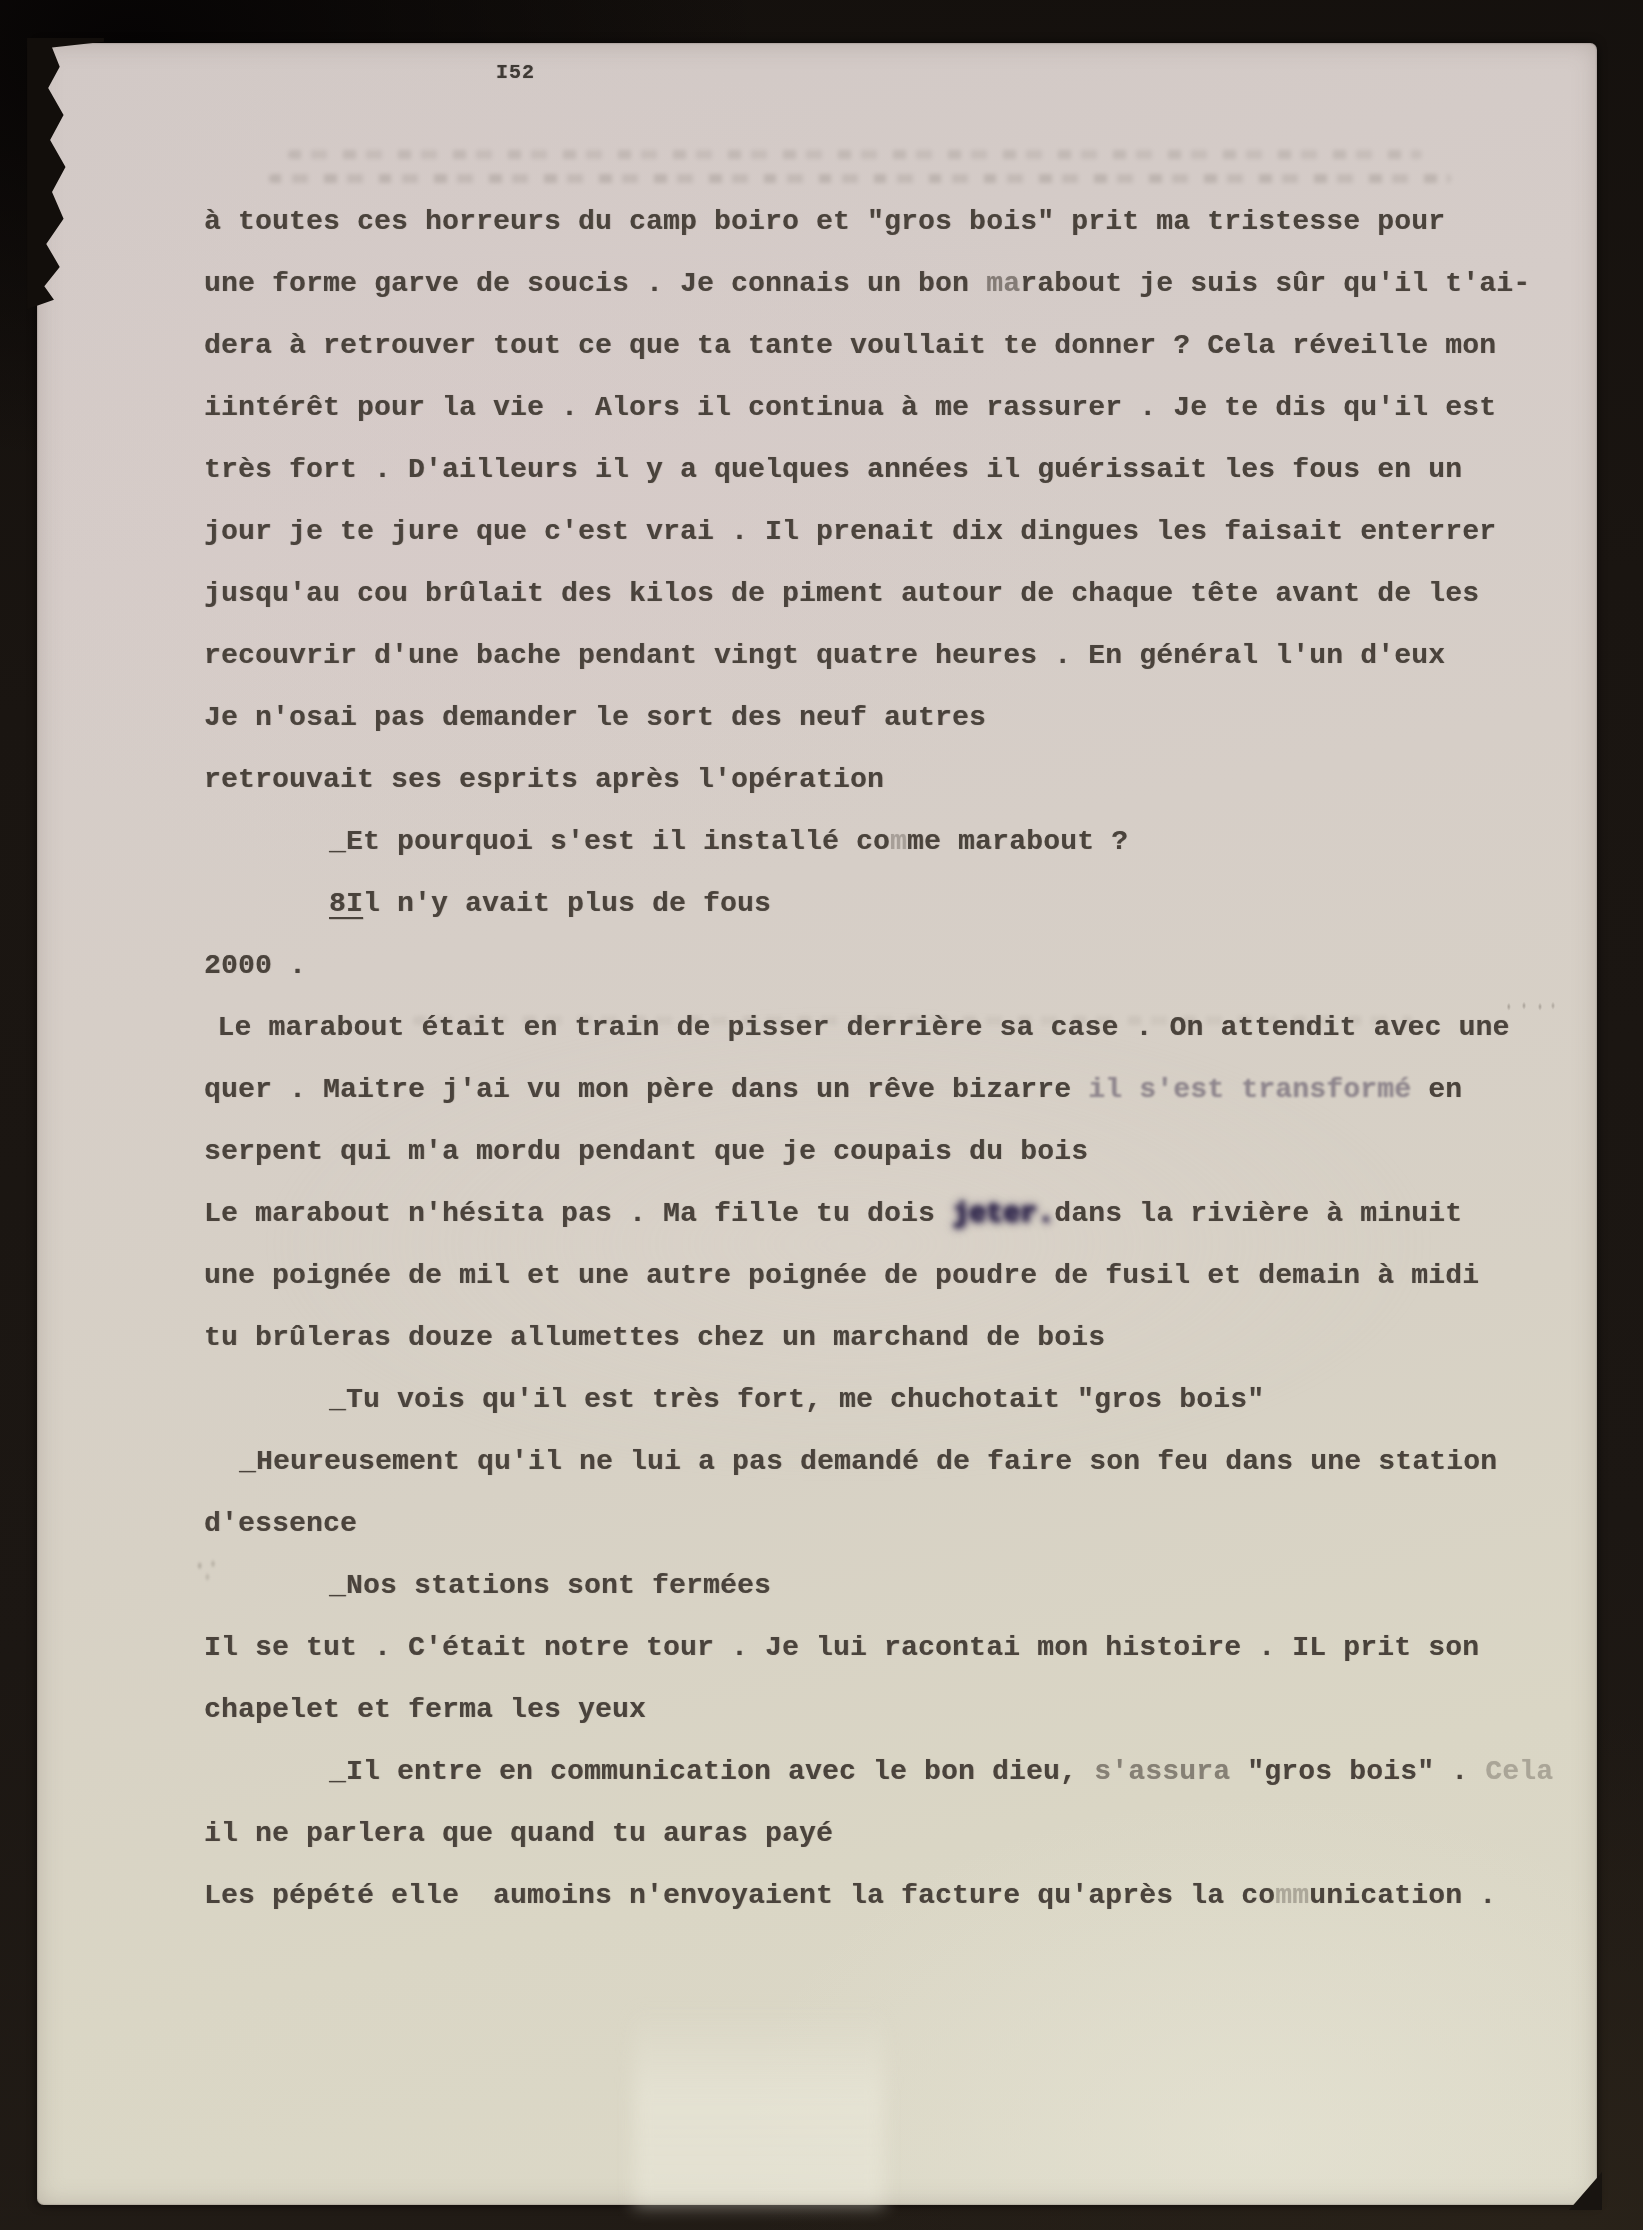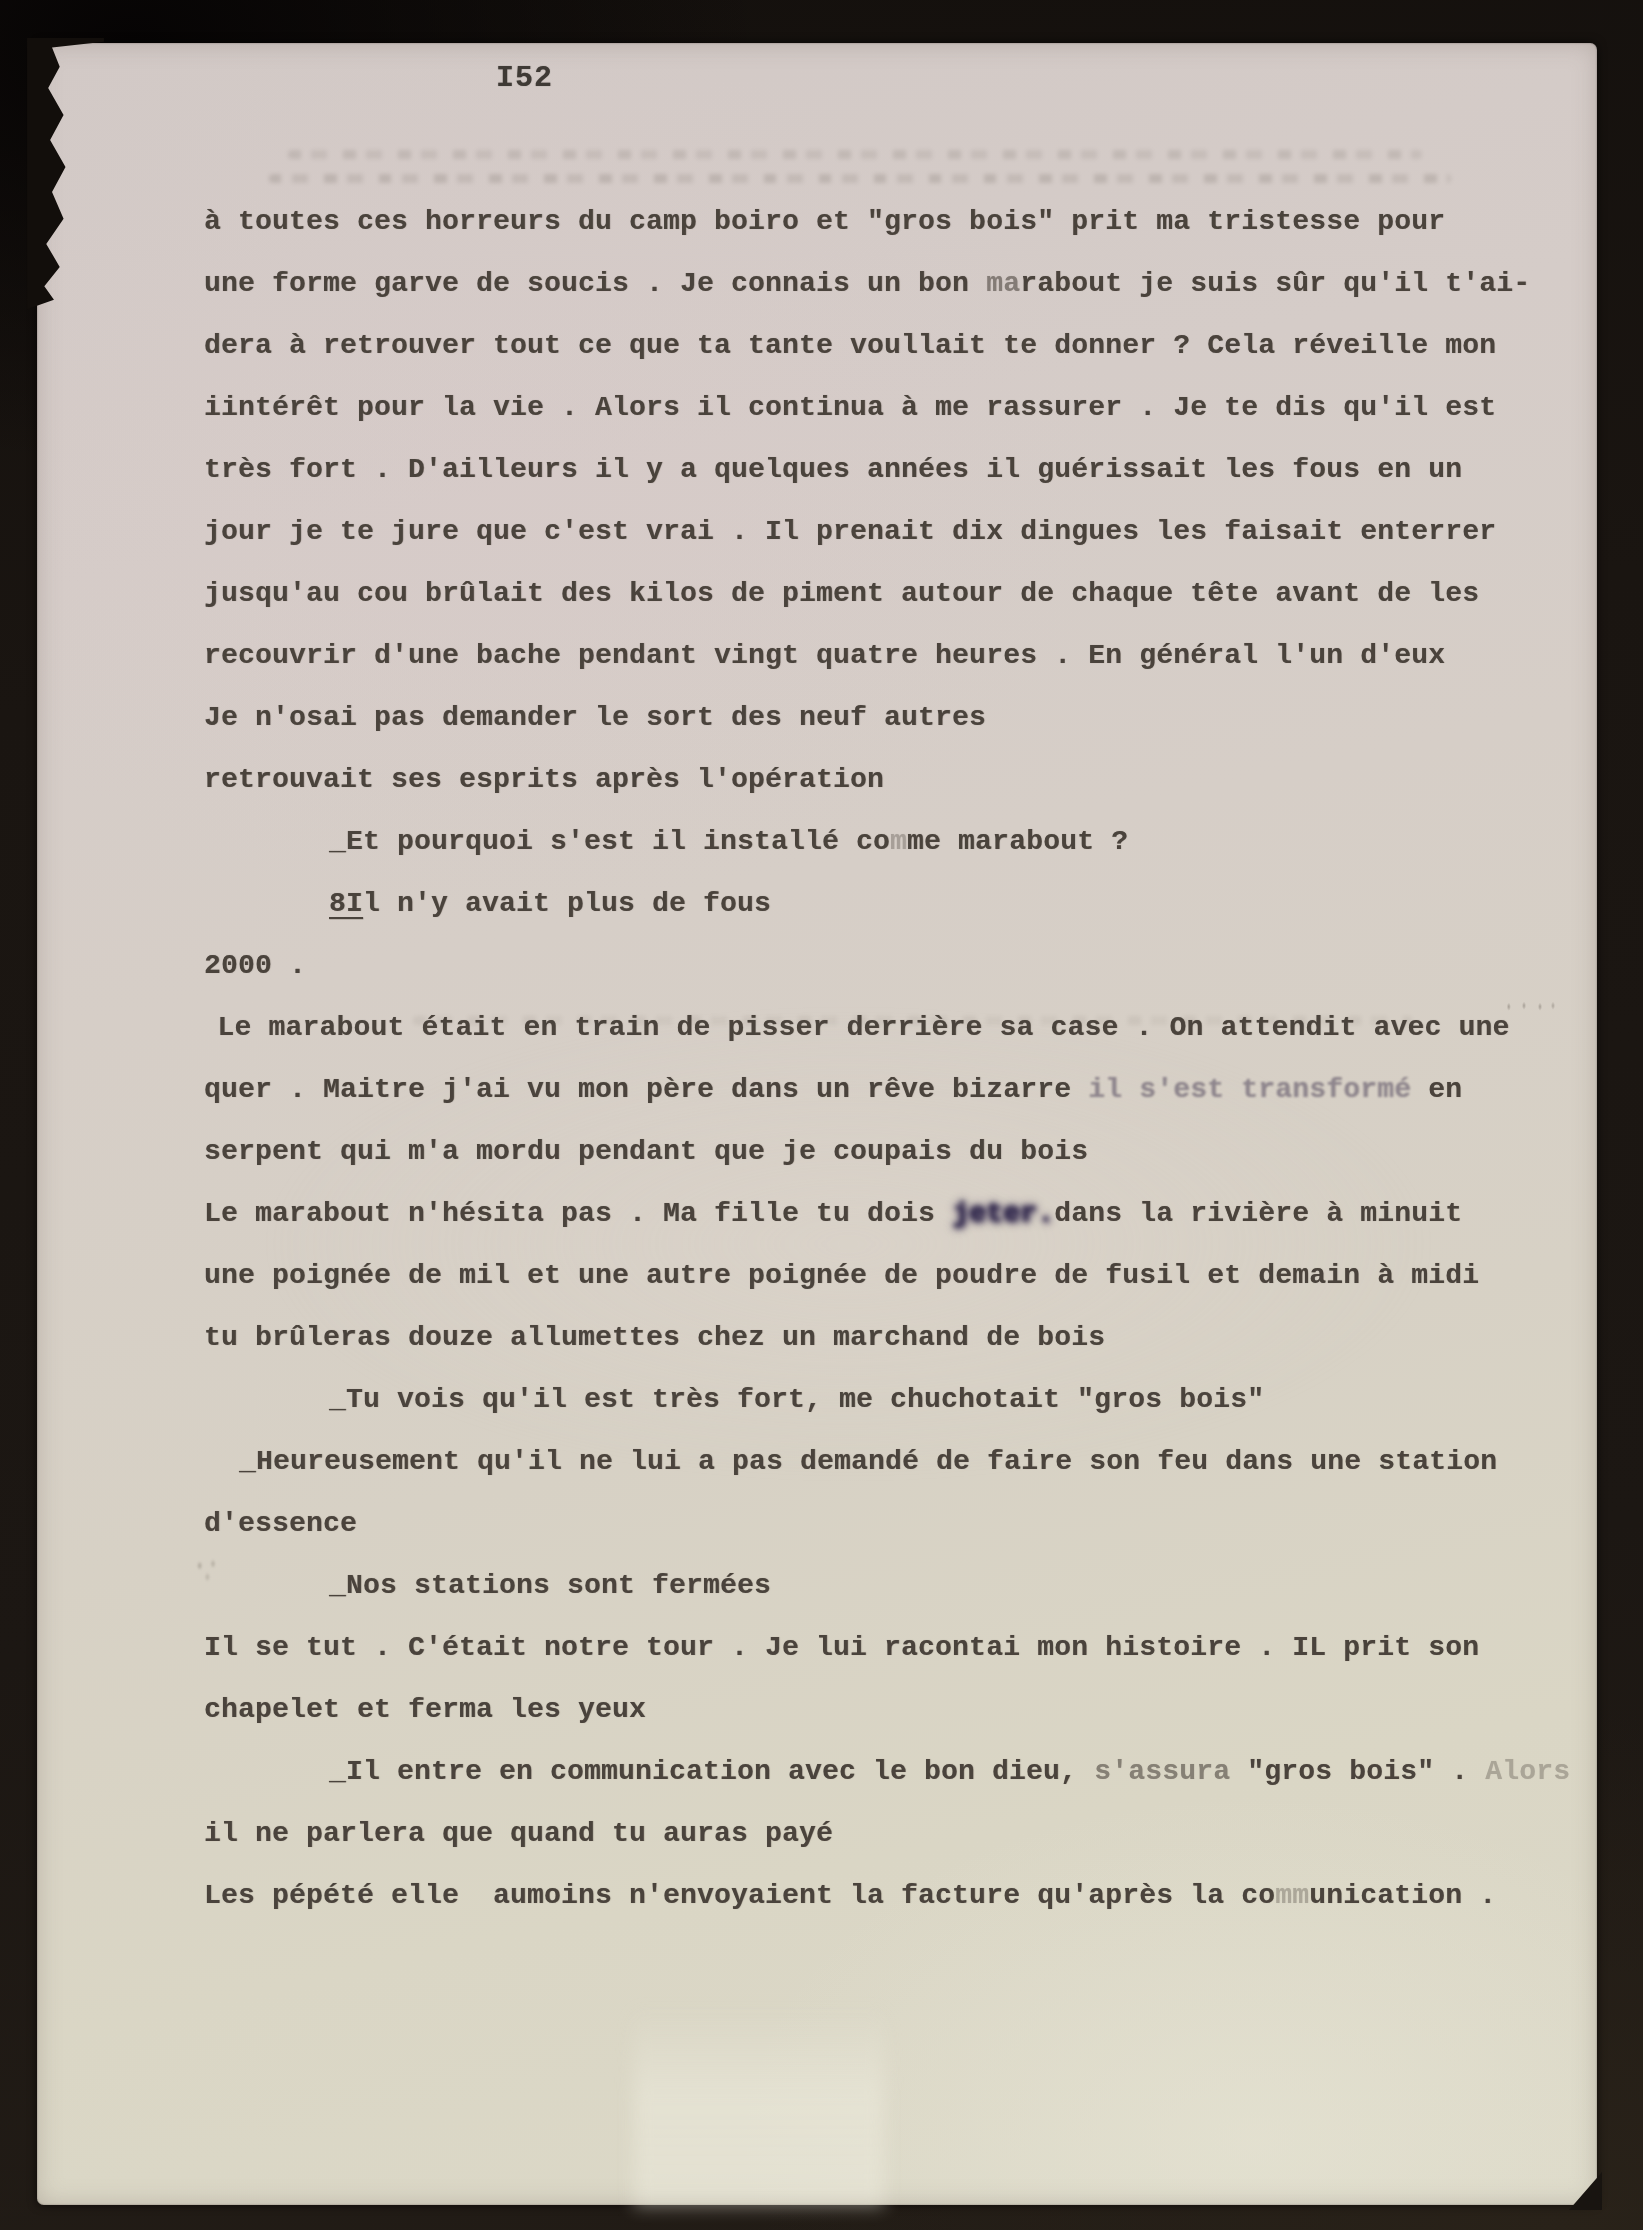--- a/index.html
+++ b/index.html
@@ -30,21 +30,21 @@
   #torn-edge{position:absolute;left:27px;top:38px;width:77px;height:279px;}
   
   #corner-cut{
     position:absolute;right:42px;bottom:21px;width:0;height:0;
     border-left:33px solid transparent;
     border-bottom:38px solid #181410;
   }
   
   #pageno{
     position:absolute;left:496px;top:61px;
-    font-size:30px;font-weight:bold;color:#3f3a35;
+    font-size:20px;font-weight:bold;color:#3f3a35;
     letter-spacing:1px;
     text-shadow:0 0 1px rgba(63,58,53,.6);
   }
   #text-block{
     position:absolute;left:204px;top:191px;width:1403px;
     font-size:28px;font-weight:bold;color:#4a433c;
     text-shadow:0.4px 0.4px 0.7px rgba(70,60,52,.5);
     letter-spacing:0.2px;
   }
   .tline{
@@ -136,21 +136,21 @@
       <div class="tline" style="padding-left: 0px;"><span>serpent qui m'a mordu pendant que je coupais du bois</span></div>
       <div class="tline" style="padding-left: 0px;"><span>Le marabout n'hésita pas . Ma fille tu dois </span><span class="blot">jeter.</span><span>dans la rivière à minuit</span></div>
       <div class="tline" style="padding-left: 0px;"><span>une poignée de mil et une autre poignée de poudre de fusil et demain à midi</span></div>
       <div class="tline" style="padding-left: 0px;"><span>tu brûleras douze allumettes chez un marchand de bois</span></div>
       <div class="tline" style="padding-left: 125px;"><span>_Tu vois qu'il est très fort, me chuchotait "gros bois"</span></div>
       <div class="tline" style="padding-left: 35px;"><span>_Heureusement qu'il ne lui a pas demandé de faire son feu dans une station</span></div>
       <div class="tline" style="padding-left: 0px;"><span>d'essence</span></div>
       <div class="tline" style="padding-left: 125px;"><span>_Nos stations sont fermées</span></div>
       <div class="tline" style="padding-left: 0px;"><span>Il se tut . C'était notre tour . Je lui racontai mon histoire . IL prit son</span></div>
       <div class="tline" style="padding-left: 0px;"><span>chapelet et ferma les yeux</span></div>
-      <div class="tline" style="padding-left: 125px;"><span>_Il entre en communication avec le bon dieu, </span><span class="semifaint">s'assura</span><span> "gros bois" . </span><span class="faint">Alors</span></div>
+      <div class="tline" style="padding-left: 125px;"><span>_Il entre en communication avec le bon dieu, </span><span class="semifaint">s'assura</span><span> "gros bois" . </span><span class="faint">Cela</span></div>
       <div class="tline" style="padding-left: 0px;"><span>il ne parlera que quand tu auras payé</span></div>
       <div class="tline" style="padding-left: 0px;"><span>Les pépété elle  aumoins n'envoyaient la facture qu'après la co</span><span class="faint">mm</span><span>unication .</span></div>
     </div>
 
   <svg id="torn-edge" viewBox="0 0 80 290" xmlns="http://www.w3.org/2000/svg">
     <polygon fill="#120e0b" points="0,0 80,0 80,4 26,10 34,30 22,52 38,80 24,106 40,134 26,160 38,188 20,214 34,238 18,258 28,272 0,282"></polygon>
   </svg>
 
   <div id="corner-cut"></div>
 

